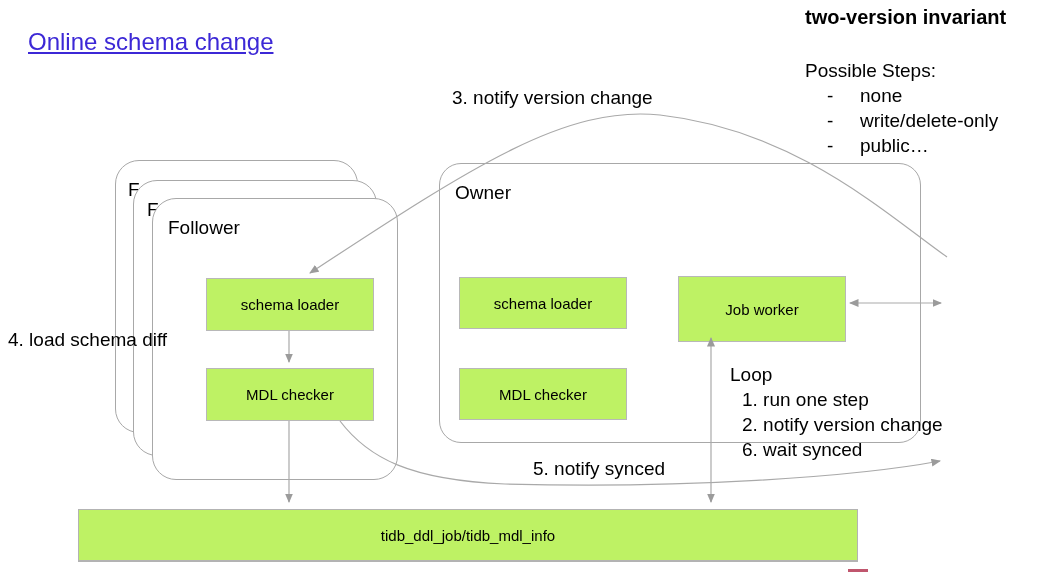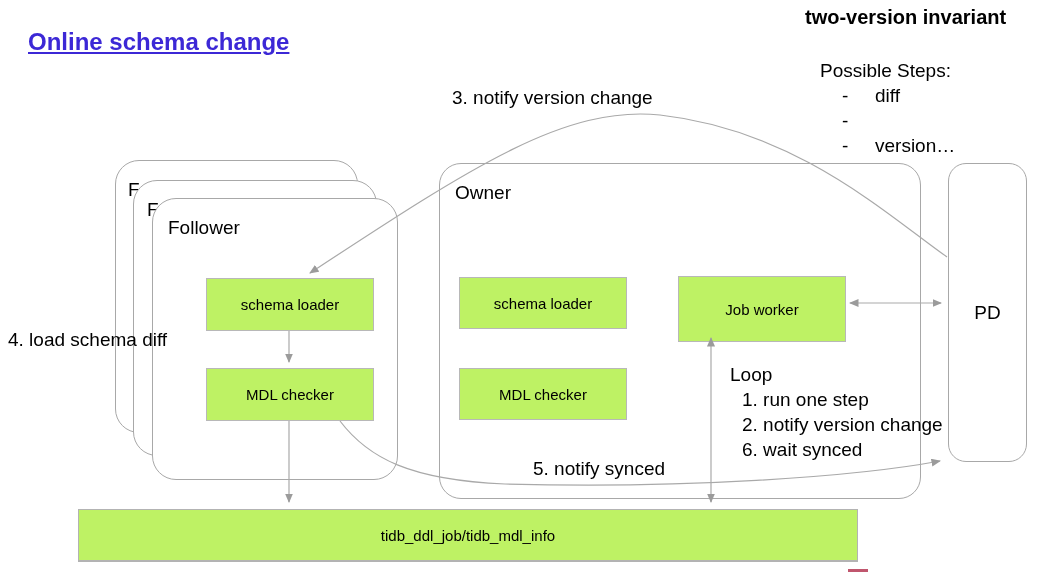--- a/index.html
+++ b/index.html
@@ -7,30 +7,30 @@
     position:relative;
     width:1041px;height:574px;
     background:#ffffff;
     font-family:"Liberation Sans", sans-serif;
     color:#000;
     overflow:hidden;
   }
   .abs{position:absolute;}
   .title{
     left:28px;top:28px;
-    font-size:24px;font-weight:bold;
+    font-size:24px;font-weight:normal;
     color:#3c28d6;text-decoration:underline;
     z-index:6;
   }
   .invariant{
     left:805px;top:6px;
     font-size:20px;font-weight:bold;
     z-index:6;
   }
-  .possible-steps{left:805px;top:58px;font-size:19px;line-height:25px;z-index:6;margin-left:15px;}
+  .possible-steps{left:805px;top:58px;font-size:19px;line-height:25px;z-index:6;}
   .ps-row{display:flex;padding-left:22px;}
   .ps-dash{width:33px;}
   .edge-label{font-size:19px;z-index:6;white-space:nowrap;text-align:right;}
   .step3{left:452px;top:87px;}
   .step4{left:8px;top:327px;line-height:25px;}
   .step5{left:533px;top:458px;}
   .loop-block{left:730px;top:362px;font-size:19px;line-height:25px;z-index:6;white-space:nowrap;}
   .loop-item{padding-left:12px;}
   .card{
     position:absolute;
@@ -38,21 +38,21 @@
     border:1.4px solid #a8a8a8;
     border-radius:24px;
     box-sizing:border-box;
   }
   .card-label{display:block;padding:18px 0 0 15px;font-size:19px;}
   .f-back{left:115px;top:160px;width:243px;height:273px;z-index:1;}
   .f-back .card-label{padding-left:12px;}
   .f-mid{left:133px;top:180px;width:244px;height:276px;z-index:2;}
   .f-mid .card-label{padding-left:13px;}
   .f-front{left:152px;top:198px;width:246px;height:282px;z-index:3;}
-  .owner-box{left:439px;top:163px;width:482px;height:336px;border-radius:22px;z-index:1;}
+  .owner-box{left:439px;top:163px;width:482px;height:280px;border-radius:22px;z-index:1;}
   .pd-box{
     left:948px;top:163px;width:79px;height:299px;
     border-radius:18px;z-index:1;
     display:flex;align-items:center;justify-content:center;
     font-size:19px;
   }
   .node{
     position:absolute;
     background:#bef264;
     border:1.3px solid #b8b8b8;
@@ -80,28 +80,29 @@
 <div class="canvas">
 
   <div class="abs title">Online schema change</div>
 
   <div class="abs invariant">two-version invariant</div>
 
   <div class="abs possible-steps">
     <div>Possible Steps:</div>
     <div class="ps-row">
       <span class="ps-dash">-</span>
-      <span>diff</span>
+      <span>none</span>
     </div>
     <div class="ps-row">
       <span class="ps-dash">-</span>
+      <span>write/delete-only</span>
     </div>
     <div class="ps-row">
       <span class="ps-dash">-</span>
-      <span>version…</span>
+      <span>public…</span>
     </div>
   </div>
 
   <div class="abs edge-label step3">3. notify version change</div>
 
   <div class="abs edge-label step4">
     <div>4. load schema diff</div>
   </div>
 
   <div class="abs edge-label step5">5. notify synced</div>
@@ -120,23 +121,20 @@
     <span class="card-label">Follower</span>
   </div>
   <div class="card f-front">
     <span class="card-label">Follower</span>
   </div>
 
   <div class="card owner-box">
     <span class="card-label">Owner</span>
   </div>
 
-  <div class="card pd-box">
-    <span>PD</span>
-  </div>
 
   <div class="node f-loader">schema loader</div>
   <div class="node f-checker">MDL checker</div>
   <div class="node o-loader">schema loader</div>
   <div class="node o-checker">MDL checker</div>
   <div class="node o-worker">Job worker</div>
 
   <div class="node storage">tidb_ddl_job/tidb_mdl_info</div>
 
   <div class="abs accent-mark"></div>

